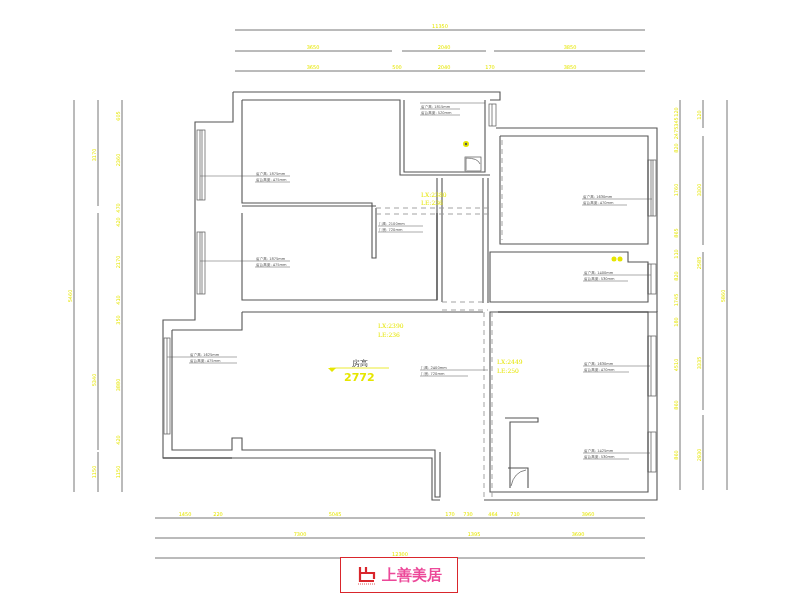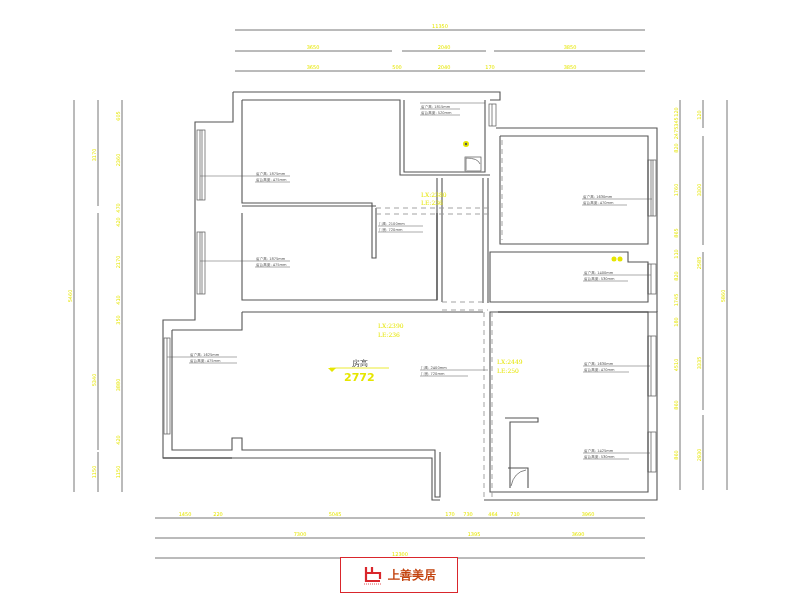--- a/index.html
+++ b/index.html
@@ -261,14 +261,14 @@
   </g>
 </svg>
 
 <div style="position:absolute;left:340px;top:557px;width:118px;height:36px;border:1px solid #d9262c;box-sizing:border-box;display:flex;align-items:center;justify-content:center;gap:4px;background:#fff;">
   <span style="display:inline-block;width:22px;height:24px;position:relative;">
     <svg width="22" height="24" viewBox="0 0 22 24">
       <path d="M4,4 L4,18 L18,18 M4,10 L10,10 L10,4 M10,10 L18,10 L18,16" stroke="#d9262c" stroke-width="2.2" fill="none"></path>
       <line x1="2" y1="21" x2="20" y2="21" stroke="#d9262c" stroke-width="0.8" stroke-dasharray="1 1"></line>
     </svg>
   </span>
-  <span style="color:#c2410c;font-size:12px;font-weight:bold;font-family:'DejaVu Sans',sans-serif;">上善美居</span>
+  <span style="color:#ec4899;font-size:15px;font-weight:bold;font-family:'DejaVu Sans',sans-serif;">上善美居</span>
 </div>
 
 </body></html>

